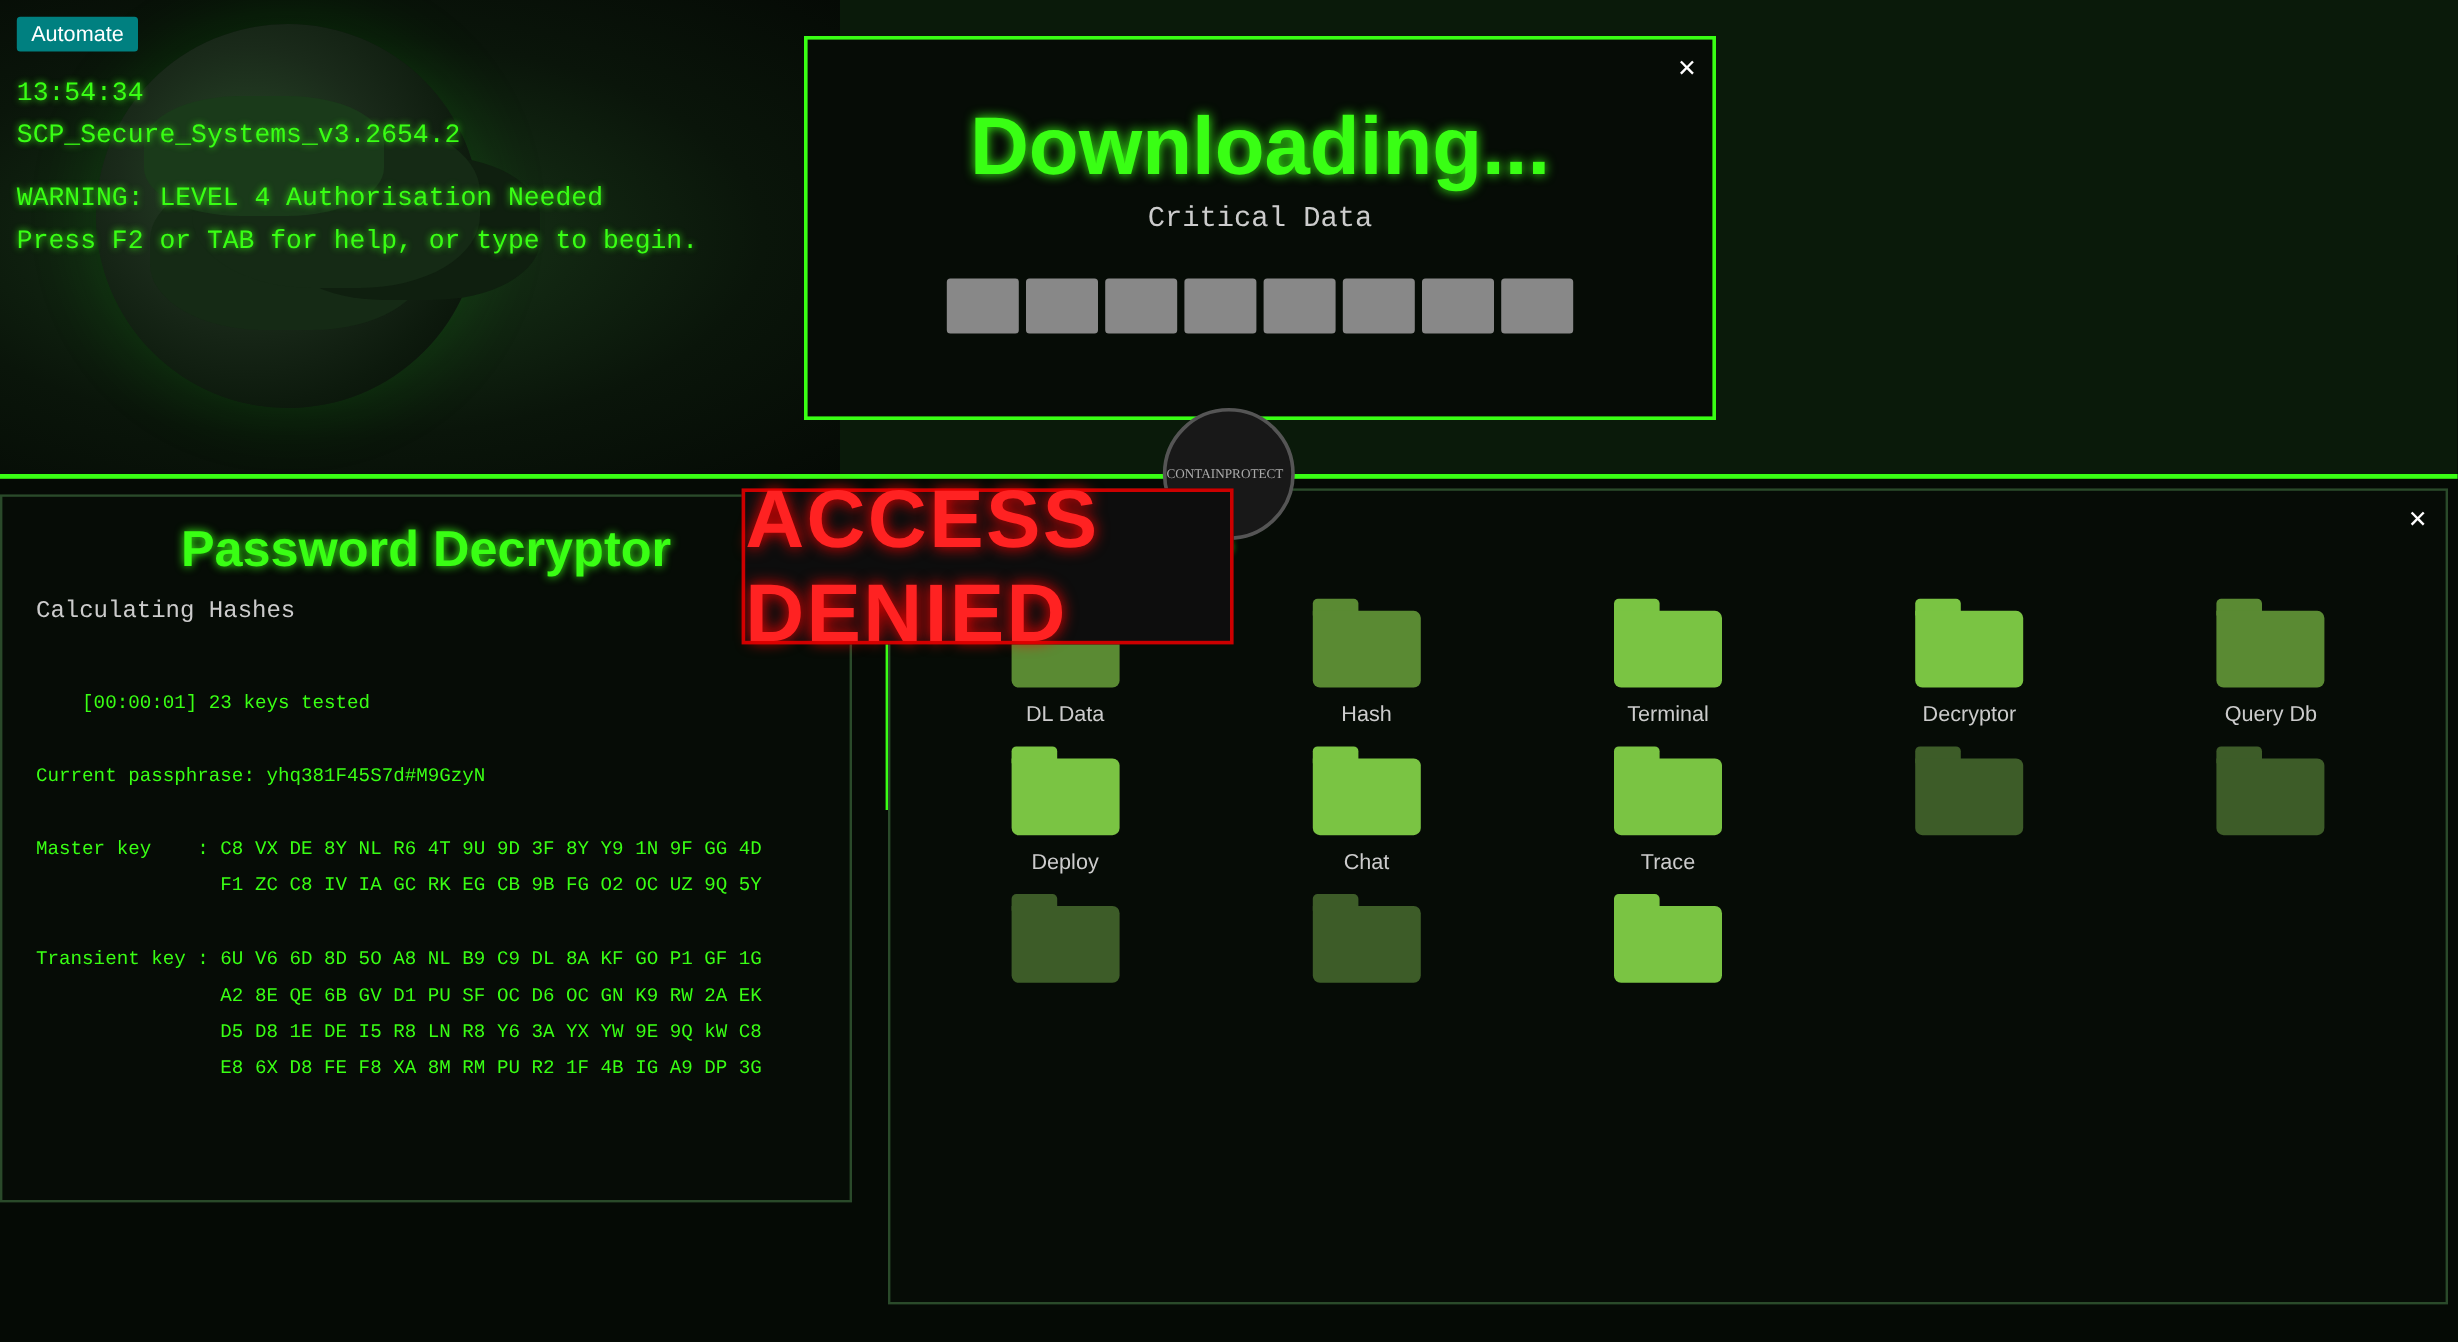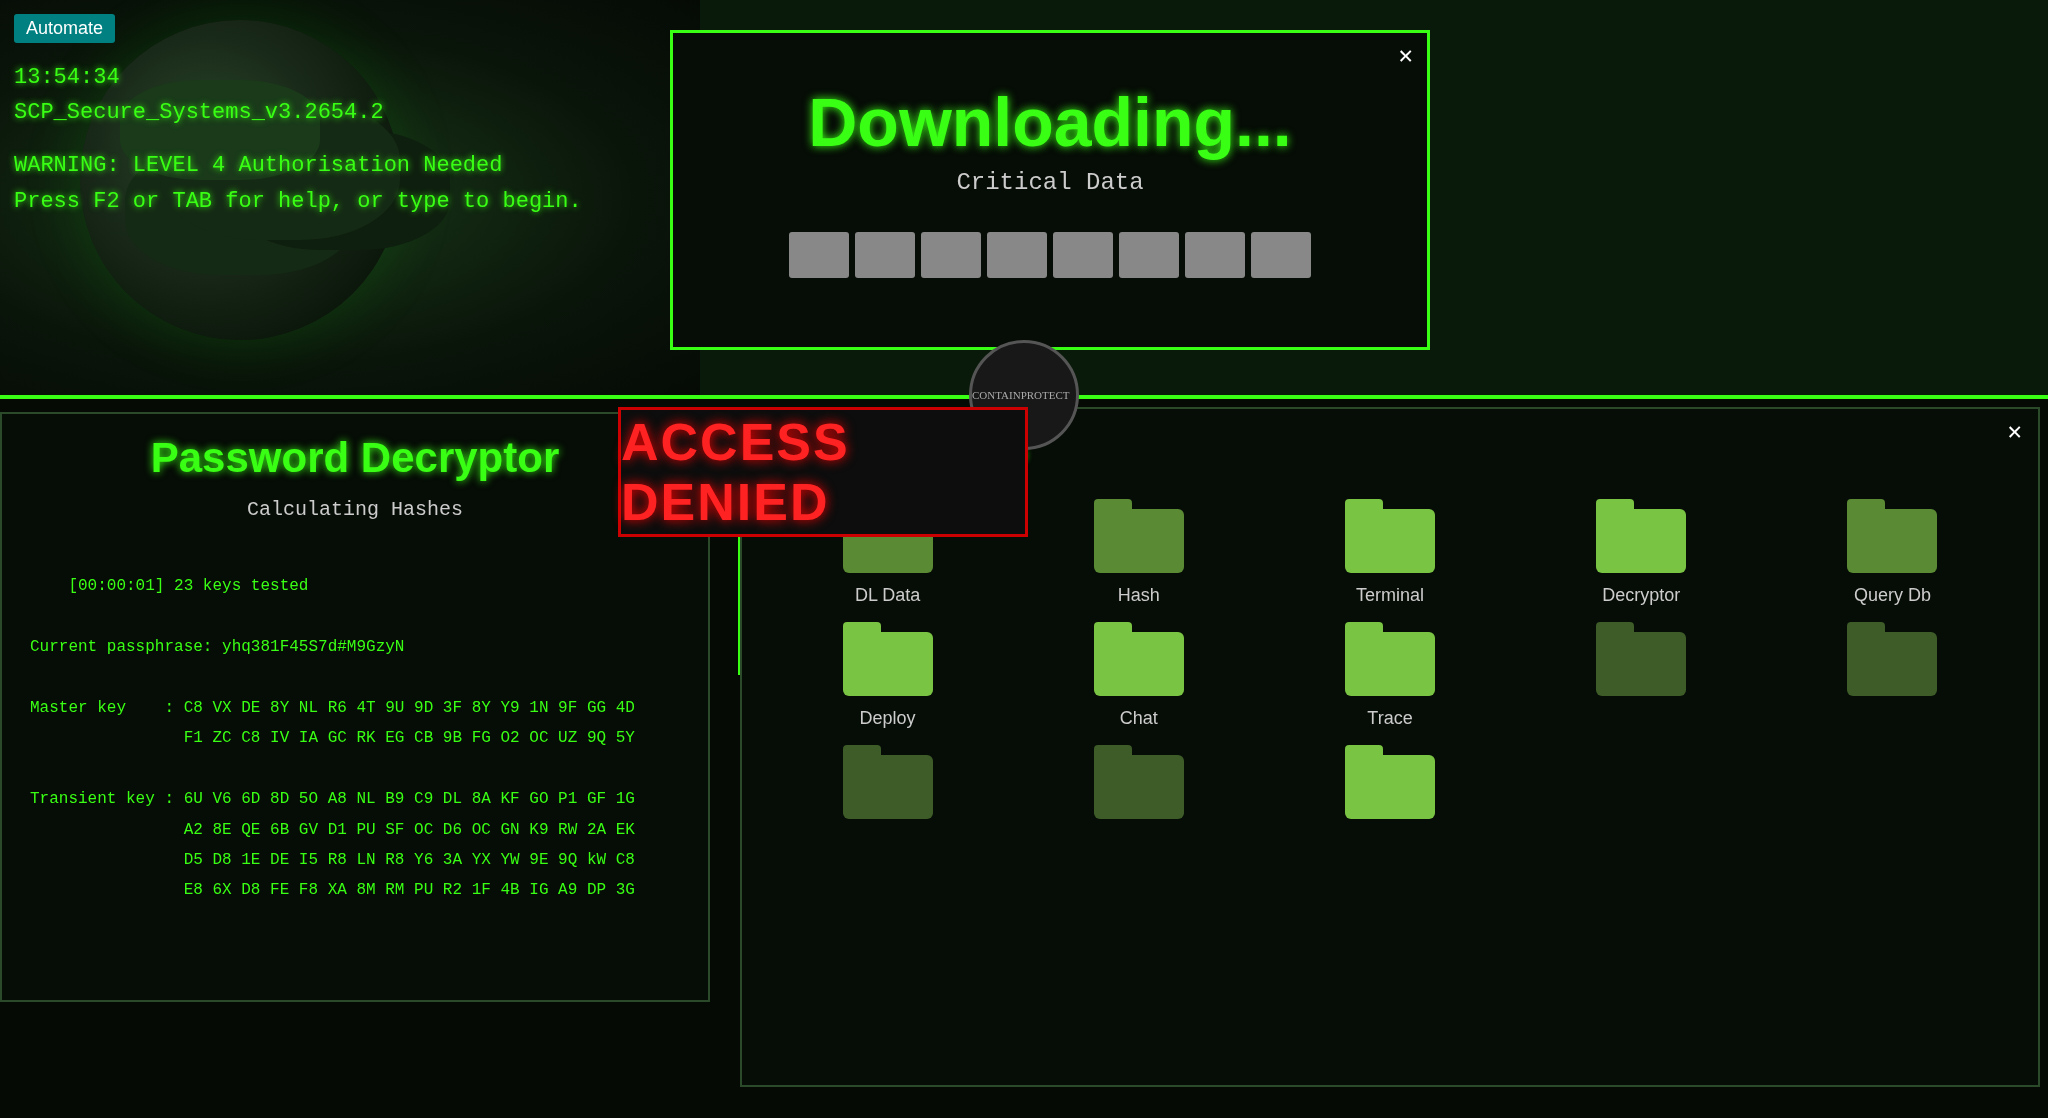--- a/index.html
+++ b/index.html
@@ -166,21 +166,20 @@
       font-size: 42px;
       font-weight: bold;
       text-align: center;
       margin-bottom: 16px;
       font-family: sans-serif;
       text-shadow: 0 0 8px #39ff14;
     }
     #decrypt-panel .decrypt-subtitle {
       color: #ccc;
       font-size: 20px;
-      text-align: center;
       margin-bottom: 20px;
     }
     #decrypt-panel .decrypt-log {
       color: #39ff14;
       font-size: 16px;
       line-height: 1.9;
       font-family: 'Courier New', monospace;
       white-space: pre;
     }
 
@@ -191,21 +190,21 @@
       width: 410px; height: 130px;
       border: 3px solid #cc0000;
       background: #0d0d0d;
       display: flex;
       align-items: center;
       justify-content: center;
       z-index: 50;
     }
     #access-denied .denied-text {
       color: #ff2222;
-      font-size: 52px;
+      font-size: 68px;
       font-weight: 900;
       font-family: sans-serif;
       text-shadow: 0 0 12px #ff0000;
       letter-spacing: 2px;
     }
 
     
     #file-panel {
       position: absolute;
       top: 407px; left: 740px;

